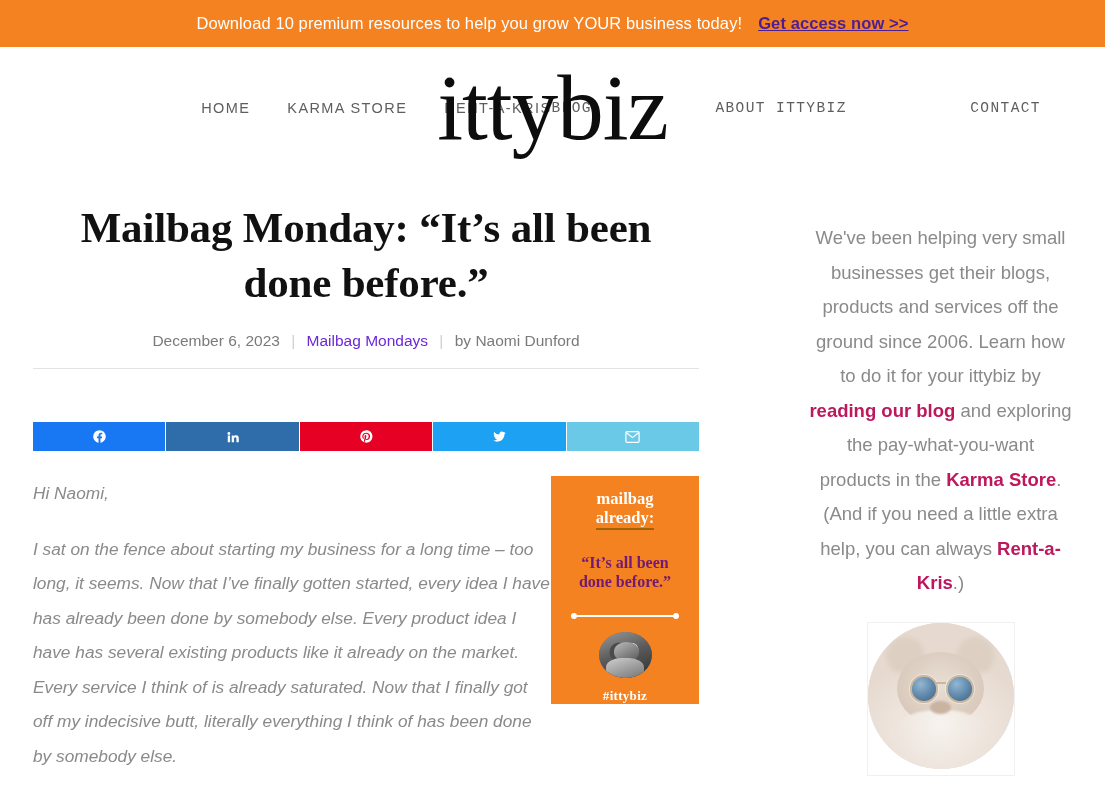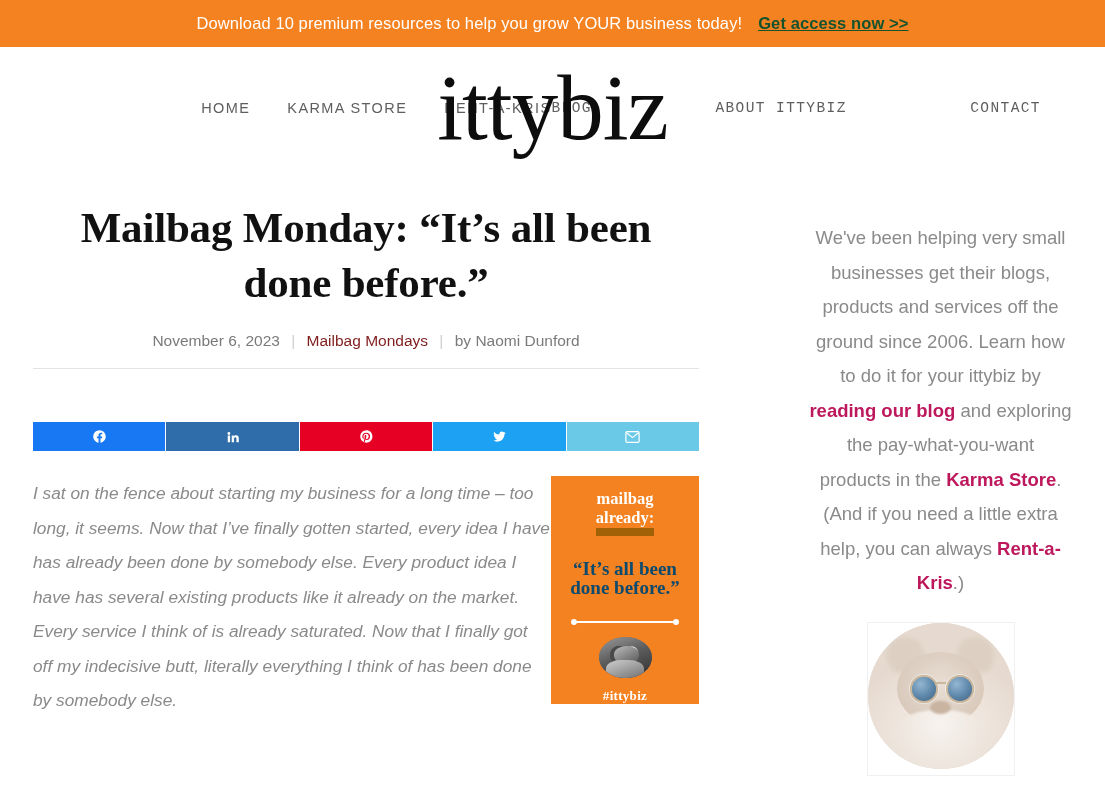--- a/index.html
+++ b/index.html
@@ -16,21 +16,21 @@
     height: 47px;
     background: #F58220;
     display: flex;
     align-items: center;
     justify-content: center;
     color: #ffffff;
     font-size: 16.5px;
     letter-spacing: .1px;
   }
   .promo-link {
-    color: #14532d;
+    color: #4c1d95;
     font-weight: 700;
     text-decoration: underline;
     margin-left: 16px;
     cursor: pointer;
   }
 
   
   .site-header {
     height: 121px;
     display: flex;
@@ -90,21 +90,21 @@
   }
   .post-meta {
     text-align: center;
     font-size: 15.5px;
     color: #7a7a7a;
     margin-top: 22px;
     padding-bottom: 18px;
     border-bottom: 1px solid #e3e3e3;
   }
   .meta-sep { color: #cfcfcf; margin: 0 7px; }
-  .meta-cat { color: #7f1d1d; cursor: pointer; }
+  .meta-cat { color: #6d28d9; cursor: pointer; }
 
   
   .share-bar {
     display: flex;
     margin-top: 53px;
     gap: 1px;
   }
   .share-btn {
     flex: 1;
     height: 29px;
@@ -161,29 +161,29 @@
     padding-top: 13px;
     cursor: pointer;
   }
   .pin-kicker {
     font-family: "Liberation Serif", serif;
     font-weight: 700;
     font-size: 16.5px;
     line-height: 19px;
     color: #ffffff;
     text-align: center;
-    border-bottom: 8px solid #a16207;
+    border-bottom: 2px solid #a16207;
     padding-bottom: 1px;
   }
   .pin-quote {
     font-family: "Liberation Serif", serif;
     font-weight: 700;
-    font-size: 19px;
+    font-size: 16px;
     line-height: 19px;
-    color: #0c4a6e;
+    color: #701a75;
     text-align: center;
     margin-top: 23px;
   }
   .pin-divider {
     width: 108px;
     height: 8px;
     margin-top: 21px;
     position: relative;
   }
   .pin-divider .dline {
@@ -350,21 +350,21 @@
   </nav>
 </header>
 
 <div class="page-wrap">
 
   <main class="content-col">
 
     <h1 class="post-title">Mailbag Monday: “It’s all been done before.”</h1>
 
     <div class="post-meta">
-      <span>November 6, 2023</span>
+      <span>December 6, 2023</span>
       <span class="meta-sep">|</span>
       <span class="meta-cat">Mailbag Mondays</span>
       <span class="meta-sep">|</span>
       <span>by Naomi Dunford</span>
     </div>
 
     <div class="share-bar">
       <div class="share-btn sb-facebook">
         <span class="sicon">
           <svg width="15" height="15" viewBox="0 0 24 24" fill="#fff">
@@ -407,20 +407,21 @@
               <rect x="1" y="1" width="22" height="18" rx="2" fill="none" stroke="#fff" stroke-width="2"></rect>
               <path d="M2 3l10 8 10-8" fill="none" stroke="#fff" stroke-width="2"></path>
             </svg>
         </span>
         <span class="slabel">Email</span>
       </div>
     </div>
 
     <div class="body-area">
       <div class="body-text">
+        <p>Hi Naomi,</p>
         <p>I sat on the fence about starting my business for a long time – too long, it seems. Now that I’ve finally gotten started, every idea I have has already been done by somebody else. Every product idea I have has several existing products like it already on the market. Every service I think of is already saturated. Now that I finally got off my indecisive butt, literally everything I think of has been done by somebody else.</p>
       </div>
 
       <div class="pin-wrap">
         <div class="pin-card">
           <div class="pin-kicker">
             <div>mailbag</div>
             <div>already:</div>
           </div>
           <div class="pin-quote">

